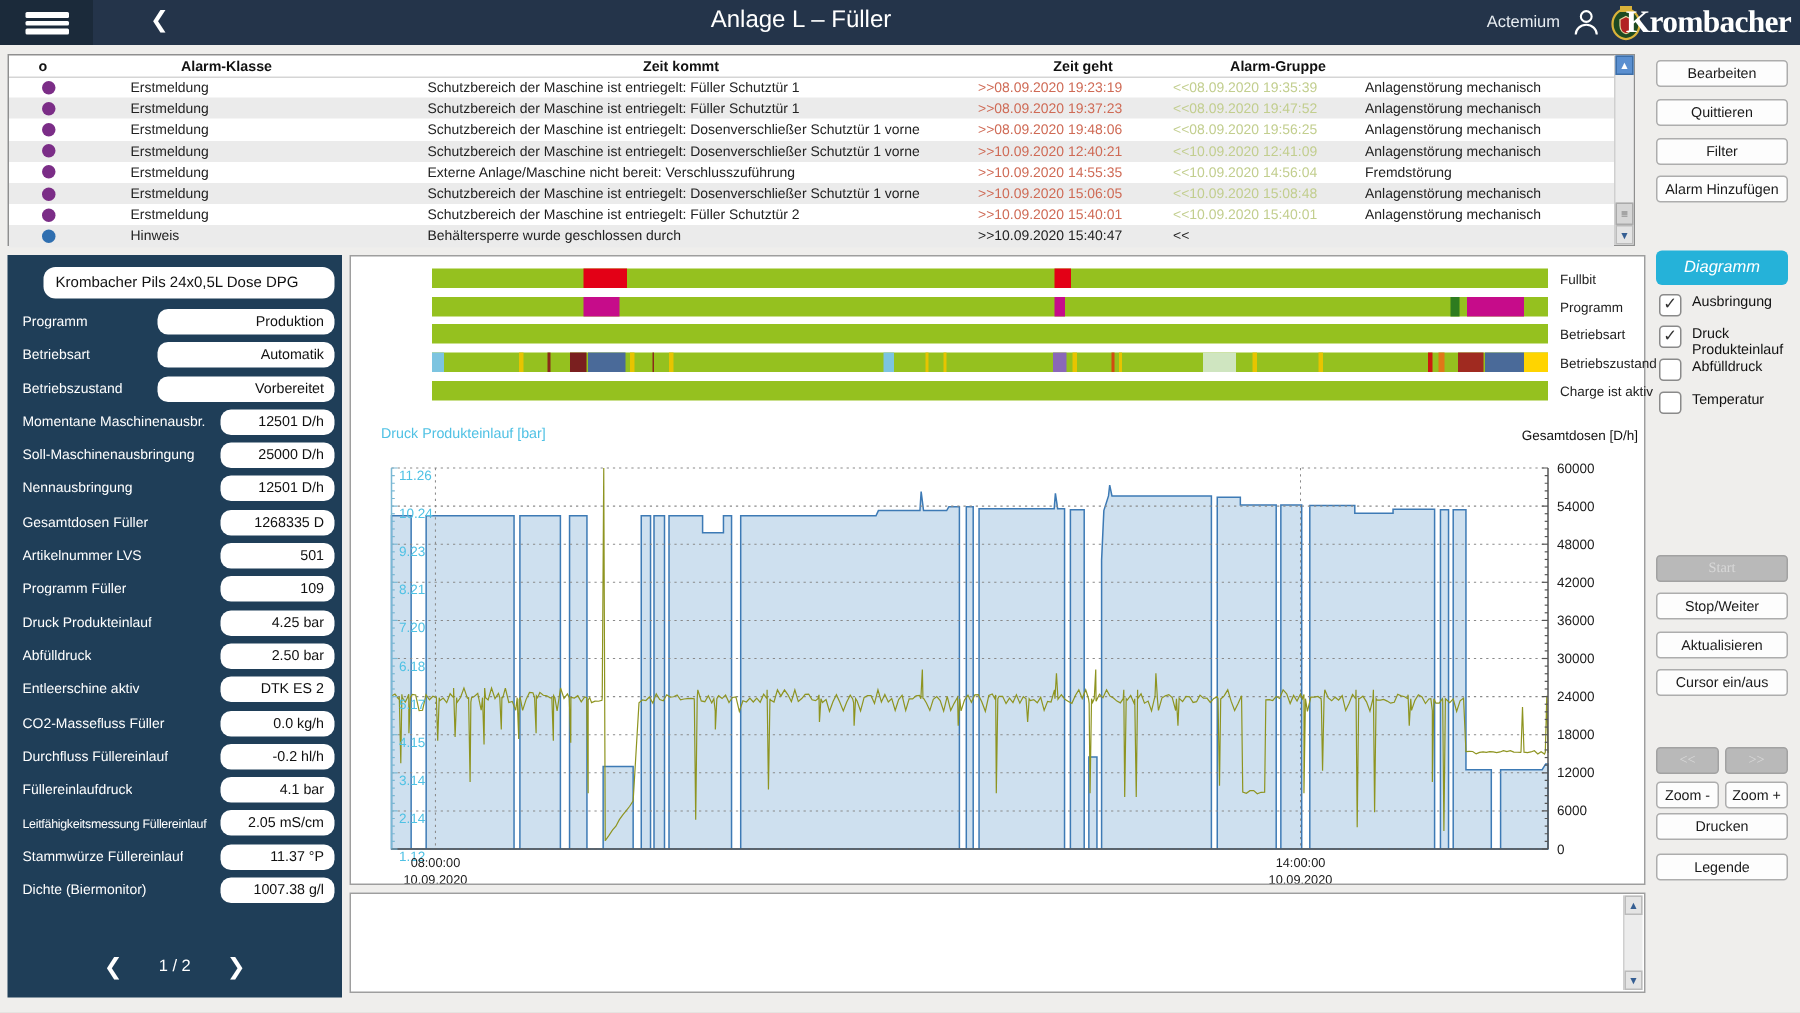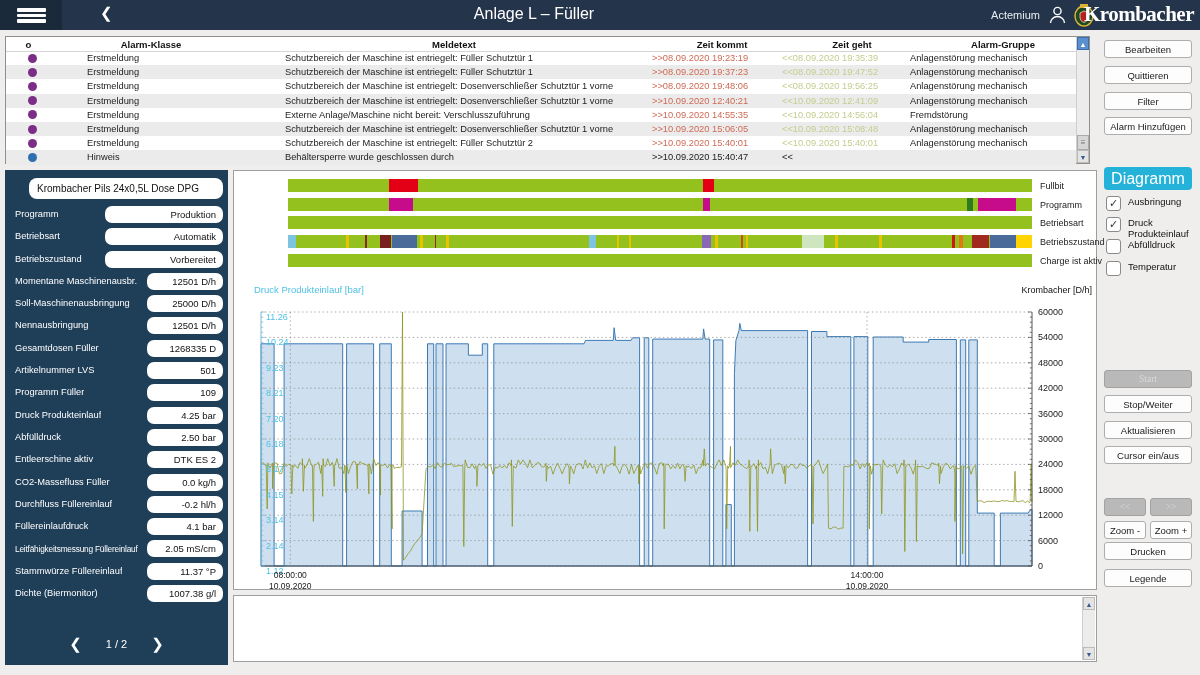--- a/index.html
+++ b/index.html
@@ -75,21 +75,21 @@
 
   
   #bottom-panel{position:absolute;left:233px;top:595px;width:864px;height:67px;background:#fff;border:1px solid #9e9e9e;box-sizing:border-box;}
 
   
   .sbtn{position:absolute;left:1104px;width:88px;height:18px;background:#fdfdfd;border:1px solid #adadad;border-radius:3px;
     font-size:9.5px;color:#1a1a1a;text-align:center;line-height:17px;cursor:pointer;box-sizing:border-box;white-space:nowrap;}
   .sbtn.disabled{background:#b9b9b9;color:#d8d8d8;border-color:#a2a2a2;cursor:default;font-family:Liberation Serif, serif;}
   .sbtn.half{width:42px;}
   #btn-diagramm{position:absolute;left:1104px;top:167px;width:88px;height:23px;border-radius:4px;border:none;
-    color:#fff;font-size:16px;text-align:center;line-height:23px;cursor:pointer;}
+    color:#fff;font-size:11px;text-align:center;line-height:23px;cursor:pointer;font-style:italic;}
   .cb-row{position:absolute;left:1106px;display:flex;align-items:flex-start;gap:7px;cursor:pointer;}
   .cb-box{width:13px;height:13px;background:#fff;border:1.5px solid #8a8a8a;border-radius:3px;flex:0 0 auto;
     font-size:11px;line-height:12px;text-align:center;color:#333;font-weight:bold;}
   .cb-label{font-size:9.5px;color:#111;line-height:10.5px;white-space:pre-line;padding-top:1px;}
 </style>
 </head>
 <body>
 
 <div id="app">
 
@@ -115,21 +115,20 @@
         <path d="M12,9 l4,2 v4 c0,3 -2,5 -4,5.5 c-2,-0.5 -4,-2.5 -4,-5.5 v-4 z" fill="#b22222" stroke="#e8d9a0" stroke-width="0.8"></path>
       </svg>
     </span>
     <div id="logo-text">Krombacher</div>
   </div>
 
   <div id="alarm-panel">
     <div class="t-head">
       <span>o</span>
       <span>Alarm-Klasse</span>
-      <span>Meldetext</span>
       <span>Zeit kommt</span>
       <span>Zeit geht</span>
       <span>Alarm-Gruppe</span>
     </div>
     <div id="alarm-rows">
         <div class="arow">
           <span class="dot" style="background: rgb(123, 45, 135);"></span>
           <span class="c-klasse">Erstmeldung</span>
           <span class="c-text">Schutzbereich der Maschine ist entriegelt: Füller Schutztür 1</span>
           <span class="c-kommt" style="color: rgb(207, 106, 85);">&gt;&gt;08.09.2020 19:23:19</span>
@@ -322,21 +321,21 @@
           <span class="seg" style="left: 90.2%; width: 0.5%; background: rgb(224, 120, 24);"></span>
           <span class="seg" style="left: 91.9%; width: 2.3%; background: rgb(160, 42, 32);"></span>
           <span class="seg" style="left: 94.4%; width: 3.4%; background: rgb(74, 106, 153);"></span>
           <span class="seg" style="left: 97.9%; width: 2.1%; background: rgb(255, 212, 0);"></span>
         </div>
         <div class="tlabel" style="top: 65.5px;">Betriebszustand</div>
         <div class="tbar" style="top: 83px; background: rgb(149, 193, 31);"></div>
         <div class="tlabel" style="top: 85px;">Charge ist aktiv</div>
       </div>
     <div id="axis-label-left">Druck Produkteinlauf  [bar]</div>
-    <div id="axis-label-right">Krombacher [D/h]</div>
+    <div id="axis-label-right">Gesamtdosen [D/h]</div>
     <svg id="trend-svg" width="862" height="418">
         <path d="M27,395L27.0,172.8L40.1,172.8L40.1,395.0L50.1,395.0L50.1,172.8L108.7,172.8L108.7,395.0L112.6,395.0L112.6,172.8L139.6,172.8L139.6,395.0L145.7,395.0L145.7,172.8L157.3,172.8L157.3,395.0L168.1,395.0L168.1,340.0L188.1,340.0L188.1,395.0L193.5,395.0L193.5,172.8L199.7,172.8L199.7,395.0L202.0,395.0L202.0,172.8L209.0,172.8L209.0,395.0L212.0,395.0L212.0,172.8L234.4,172.8L234.4,184.2L248.3,184.2L248.3,172.8L253.7,172.8L253.7,395.0L259.8,395.0L259.8,172.8L350.0,172.8L351.6,169.4L379.3,169.4L380.1,156.7L381.7,169.4L397.1,169.4L398.6,166.8L405.6,166.8L405.6,395.0L410.2,395.0L410.2,166.8L414.8,166.8L414.8,395.0L418.7,395.0L418.7,168.1L468.8,168.1L469.6,157.9L471.1,168.1L475.7,168.1L475.7,395.0L479.6,395.0L479.6,168.9L488.8,168.9L488.8,395.0L491.9,395.0L491.9,333.6L497.3,333.6L497.3,395.0L500.4,395.0L500.4,202.4L501.9,169.4L505.0,159.6L505.8,152.4L507.3,159.6L573.6,159.6L573.6,395.0L577.5,395.0L577.5,160.5L592.9,160.5L592.9,165.6L616.8,165.6L616.8,395.0L619.9,395.0L619.9,165.6L633.8,165.6L633.8,395.0L639.2,395.0L639.2,166.0L669.2,166.0L669.2,171.1L694.7,171.1L694.7,168.5L722.4,168.5L722.4,395.0L726.3,395.0L726.3,168.9L731.7,168.9L731.7,395.0L734.8,395.0L734.8,168.9L743.3,168.9L743.3,342.1L760.2,342.1L760.2,395.0L766.4,395.0L766.4,342.1L794.1,342.1L796.5,338.3L798.0,338.3L798,395Z" fill="#c6daec" fill-opacity="0.85" stroke="#3d7ab5" stroke-width="1"></path>
         <line x1="27" y1="141" x2="798" y2="141" stroke="#8a8a8a" stroke-width="0.7" stroke-dasharray="1.5,2.6"></line>
         <line x1="27" y1="166.4" x2="798" y2="166.4" stroke="#8a8a8a" stroke-width="0.7" stroke-dasharray="1.5,2.6"></line>
         <line x1="27" y1="191.8" x2="798" y2="191.8" stroke="#8a8a8a" stroke-width="0.7" stroke-dasharray="1.5,2.6"></line>
         <line x1="27" y1="217.2" x2="798" y2="217.2" stroke="#8a8a8a" stroke-width="0.7" stroke-dasharray="1.5,2.6"></line>
         <line x1="27" y1="242.6" x2="798" y2="242.6" stroke="#8a8a8a" stroke-width="0.7" stroke-dasharray="1.5,2.6"></line>
         <line x1="27" y1="268" x2="798" y2="268" stroke="#8a8a8a" stroke-width="0.7" stroke-dasharray="1.5,2.6"></line>
         <line x1="27" y1="293.4" x2="798" y2="293.4" stroke="#8a8a8a" stroke-width="0.7" stroke-dasharray="1.5,2.6"></line>
         <line x1="27" y1="318.8" x2="798" y2="318.8" stroke="#8a8a8a" stroke-width="0.7" stroke-dasharray="1.5,2.6"></line>

